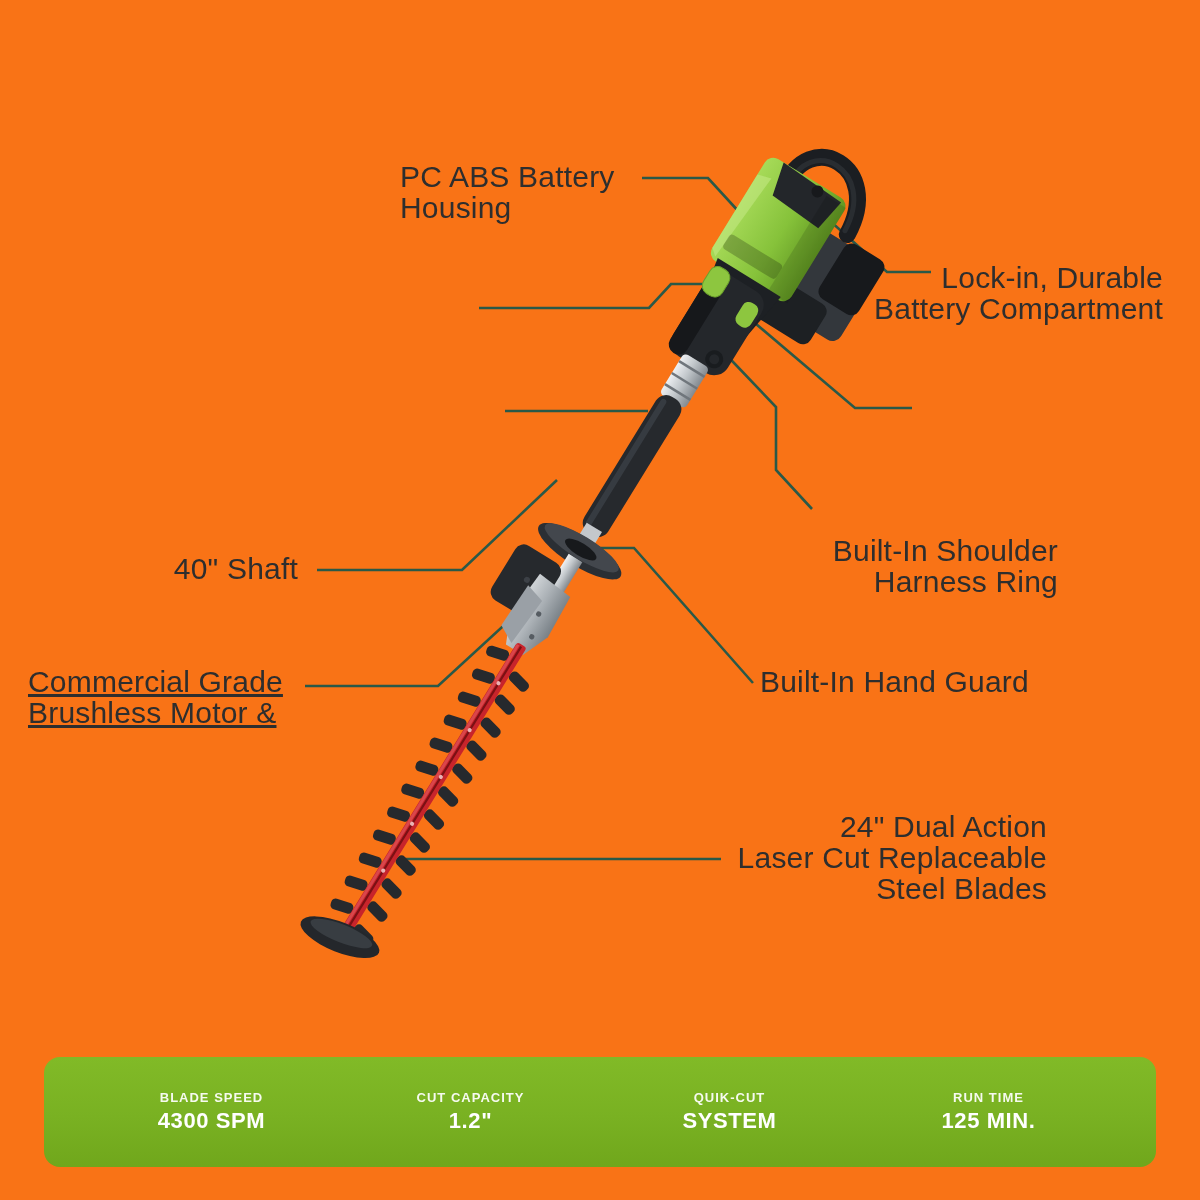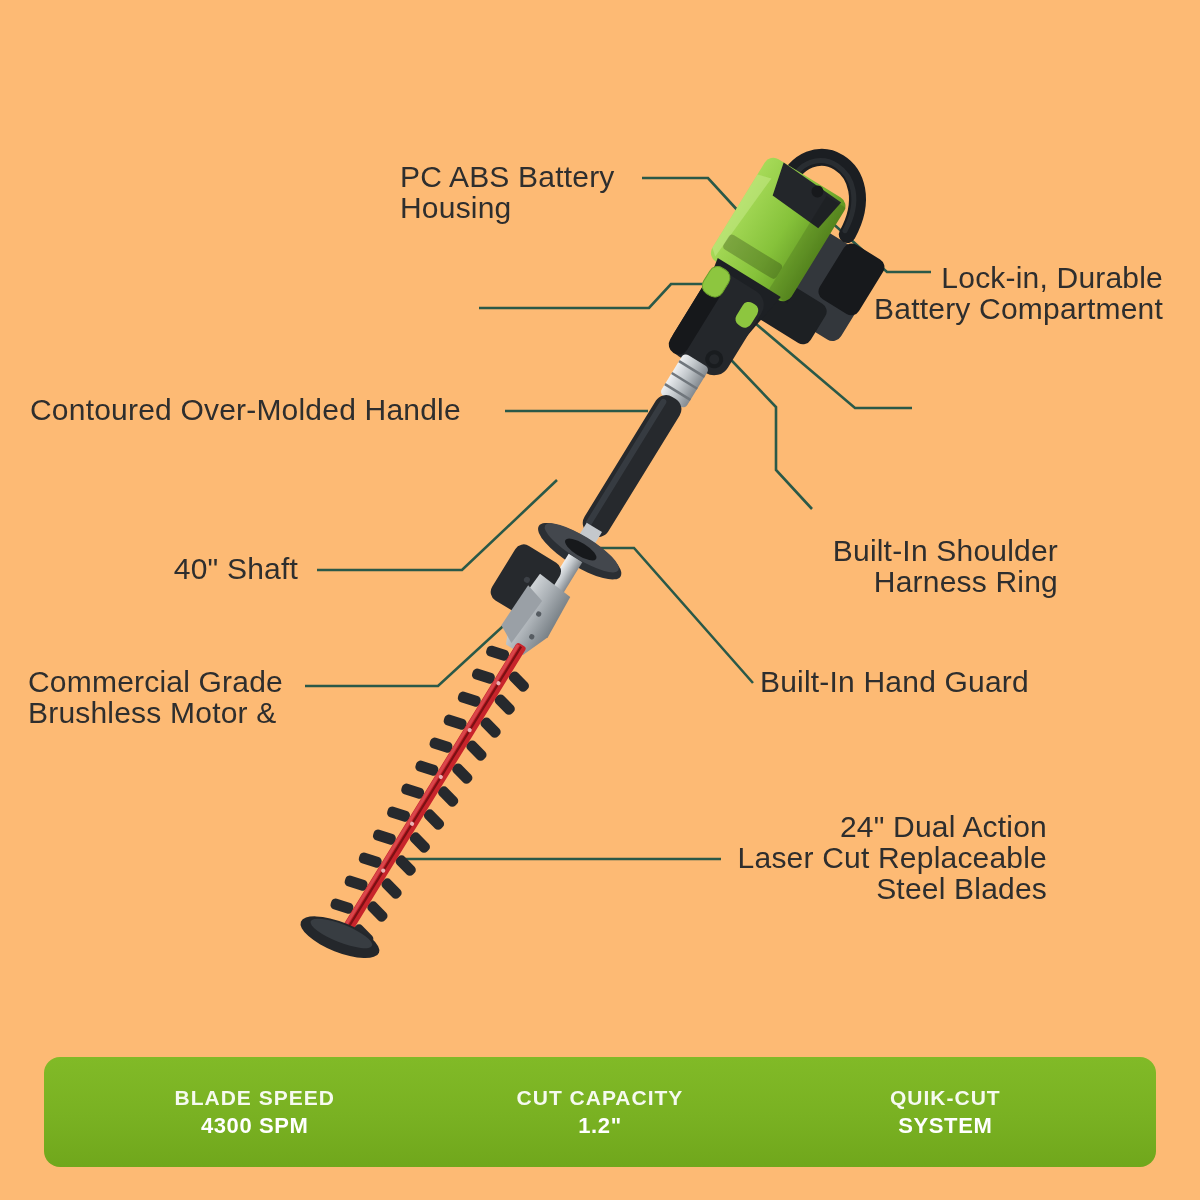--- a/index.html
+++ b/index.html
@@ -1,34 +1,34 @@
 <!DOCTYPE html>
 <html><head>
 <meta charset="utf-8">
 <style>
   html,body{margin:0;padding:0;background:#ffffff;}
   .stage{
     position:relative;width:1200px;height:1200px;overflow:hidden;
-    background:#fdba74;font-family:"Liberation Sans", sans-serif;
+    background:#f97316;font-family:"Liberation Sans", sans-serif;
   }
   .art{position:absolute;left:0;top:0;width:1200px;height:1200px;}
   .callout{
     position:absolute;color:#2e2e2e;font-size:30px;line-height:31px;
     letter-spacing:.2px;white-space:nowrap;font-weight:400;
   }
   .callout.right{text-align:right;}
   .spec-bar{
     position:absolute;left:44px;top:1057px;width:1112px;height:110px;
     background:linear-gradient(180deg,#81ba27 0%,#79b122 55%,#70a71c 100%);
     border-radius:16px;display:flex;align-items:center;justify-content:space-between;
     padding:0 38px;box-sizing:border-box;
   }
   .spec-cell{flex:1;text-align:center;}
   .spec-label{
-    font-size:21px;font-weight:700;color:rgba(255,255,255,.93);
+    font-size:13px;font-weight:700;color:rgba(255,255,255,.93);
     letter-spacing:1px;margin-bottom:3px;
   }
   .spec-value{
     font-size:22px;font-weight:700;color:#ffffff;letter-spacing:.6px;
   }
 </style>
 </head>
 <body>
 
 <div class="stage">
@@ -174,38 +174,35 @@
     <div>Housing</div>
   </div>
 
   <div class="callout right" style="right:37px;top:262px;">
     <div>Lock-in, Durable</div>
     <div>Battery Compartment</div>
   </div>
 
 
 
-  <div class="callout" style="left:30px;top:394px;">
-    <div>Contoured Over-Molded Handle</div>
-  </div>
 
   <div class="callout right" style="right:142px;top:494px;margin-top:41px;">
     <div>Built-In Shoulder</div>
     <div>Harness Ring</div>
   </div>
 
   <div class="callout right" style="right:902px;top:553px;">
     <div>40" Shaft</div>
   </div>
 
   <div class="callout" style="left:760px;top:666px;">
     <div>Built-In Hand Guard</div>
   </div>
 
-  <div class="callout" style="left:28px;top:666px;">
+  <div class="callout" style="left:28px;top:666px;text-decoration:underline;">
     <div>Commercial Grade</div>
     <div>Brushless Motor &amp;</div>
   </div>
 
   <div class="callout right" style="right:153px;top:811px;">
     <div>24" Dual Action</div>
     <div>Laser Cut Replaceable</div>
     <div>Steel Blades</div>
   </div>
 
@@ -215,14 +212,18 @@
       <div class="spec-value">4300 SPM</div>
     </div>
     <div class="spec-cell">
       <div class="spec-label">CUT CAPACITY</div>
       <div class="spec-value">1.2"</div>
     </div>
     <div class="spec-cell">
       <div class="spec-label">QUIK-CUT</div>
       <div class="spec-value">SYSTEM</div>
     </div>
+    <div class="spec-cell">
+      <div class="spec-label">RUN TIME</div>
+      <div class="spec-value">125 MIN.</div>
+    </div>
   </div>
 </div>
 
 </body></html>

